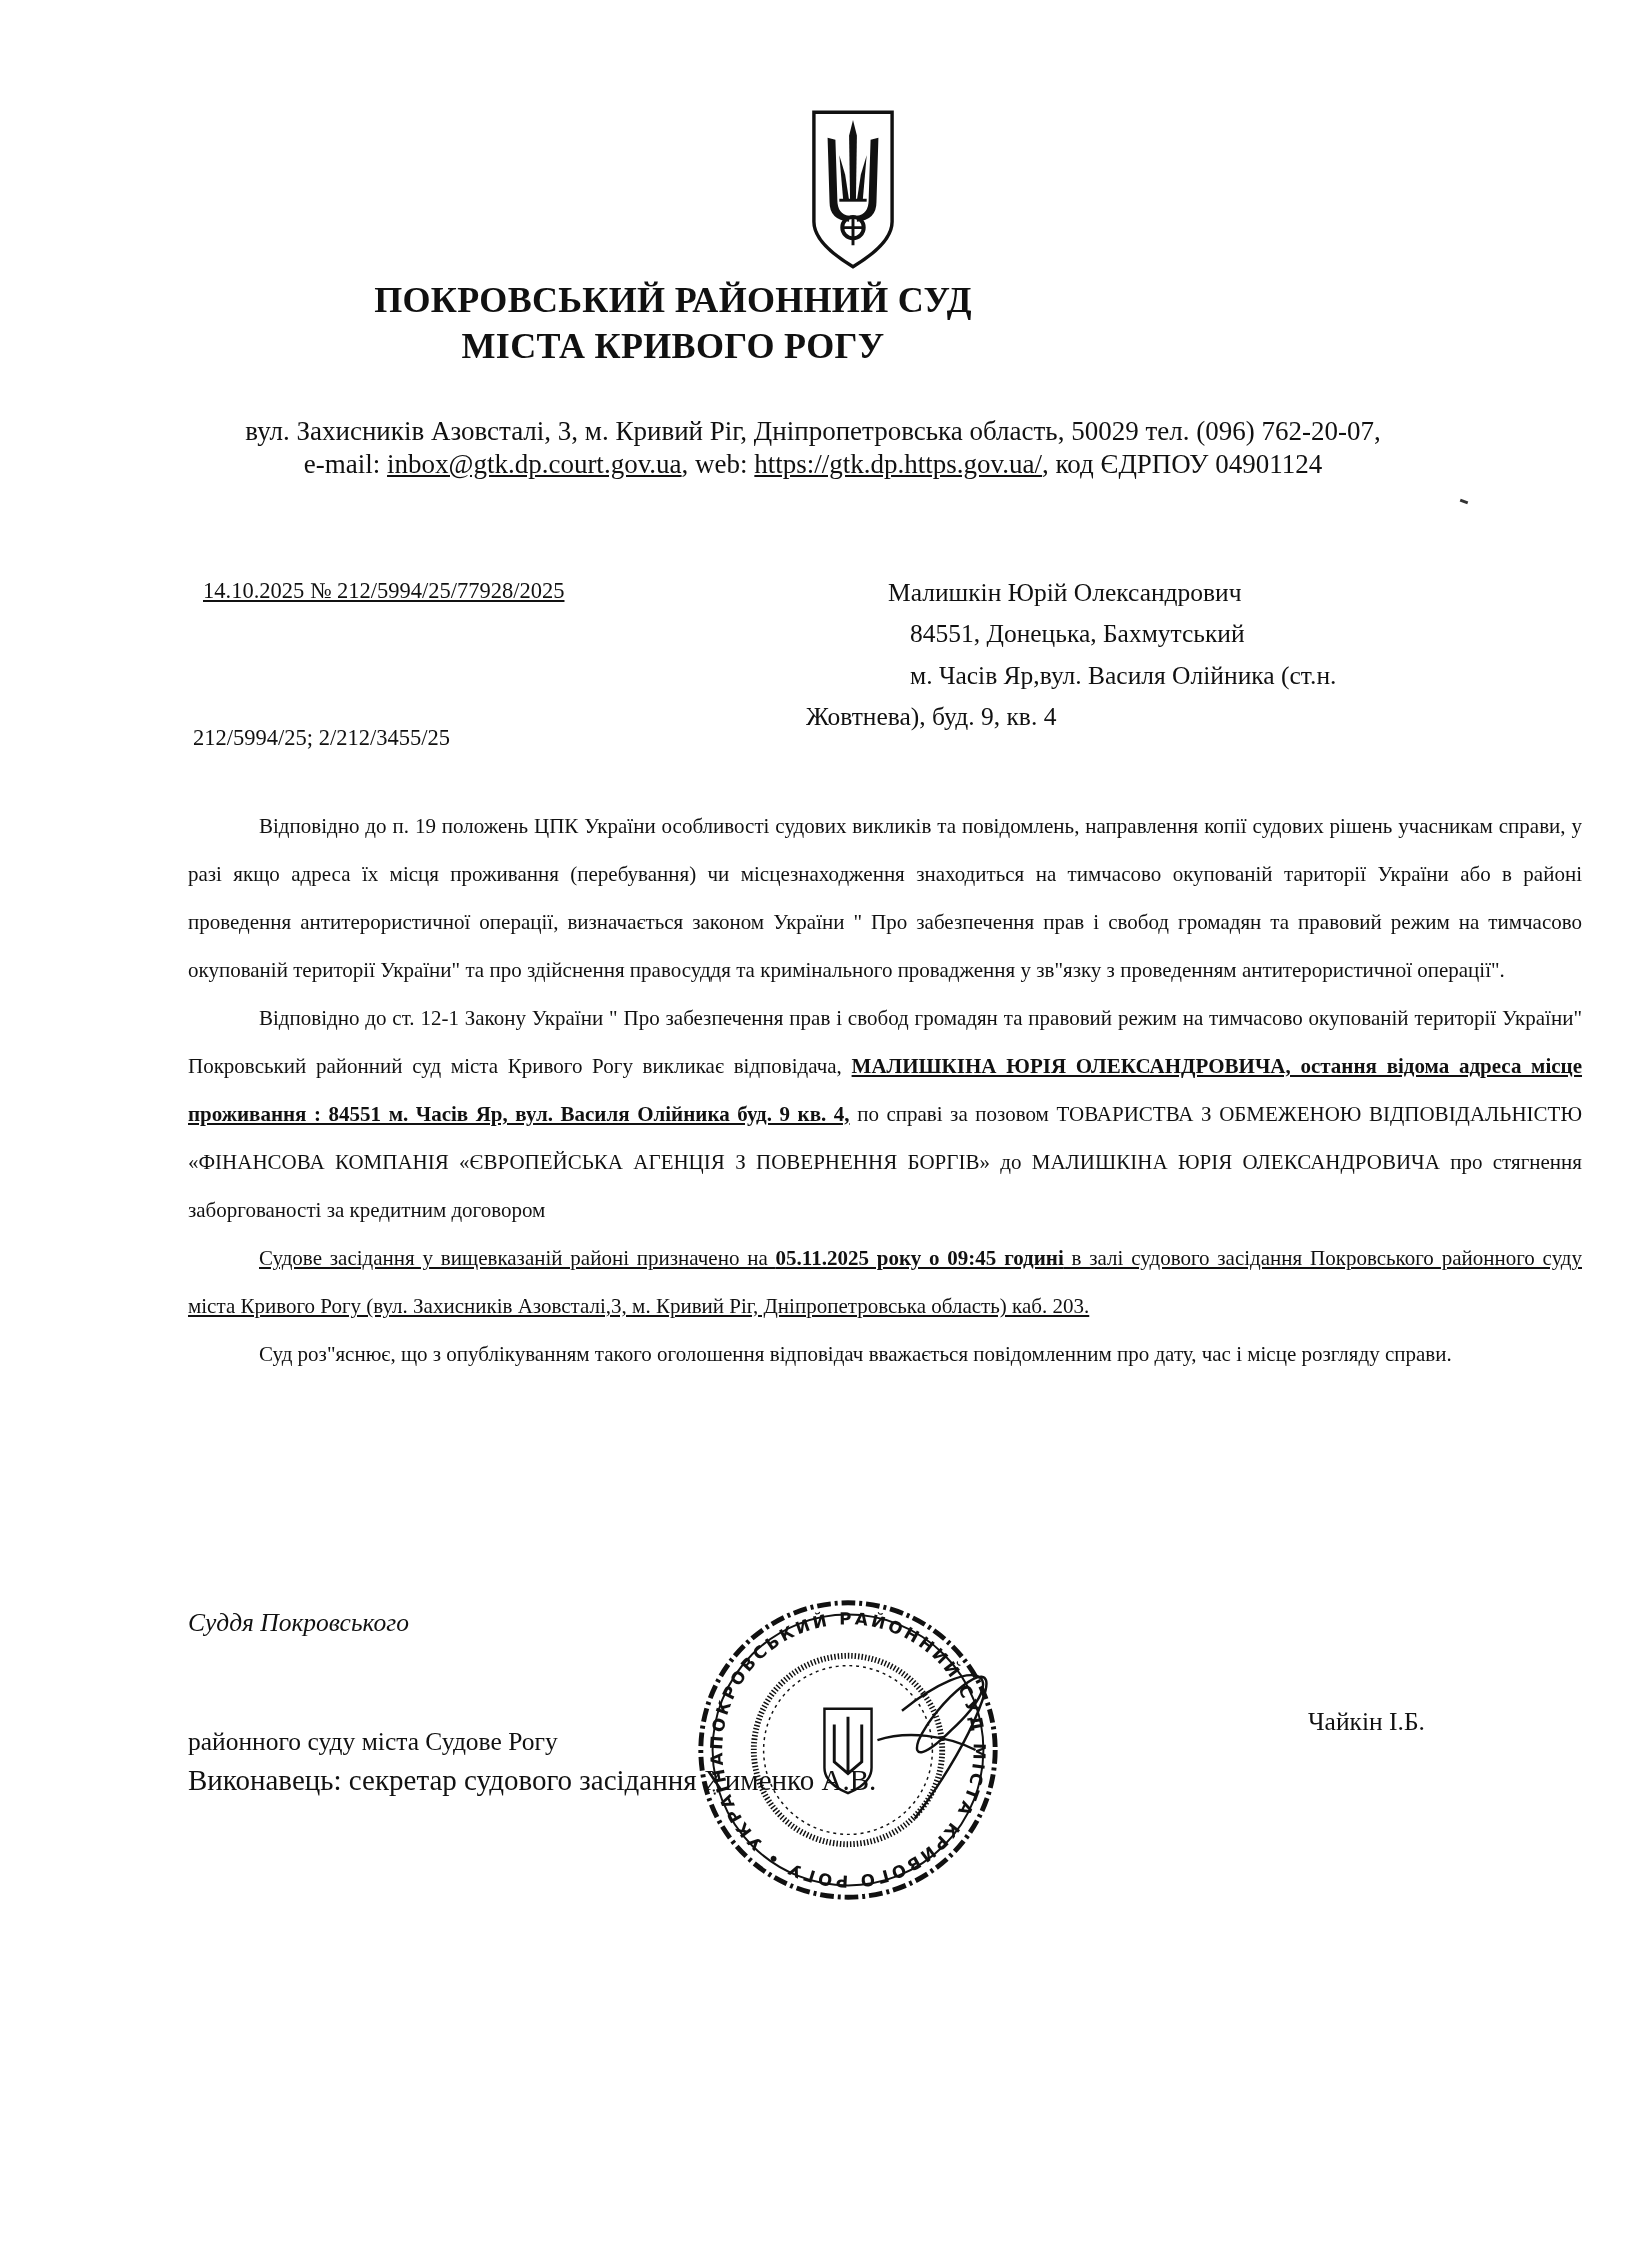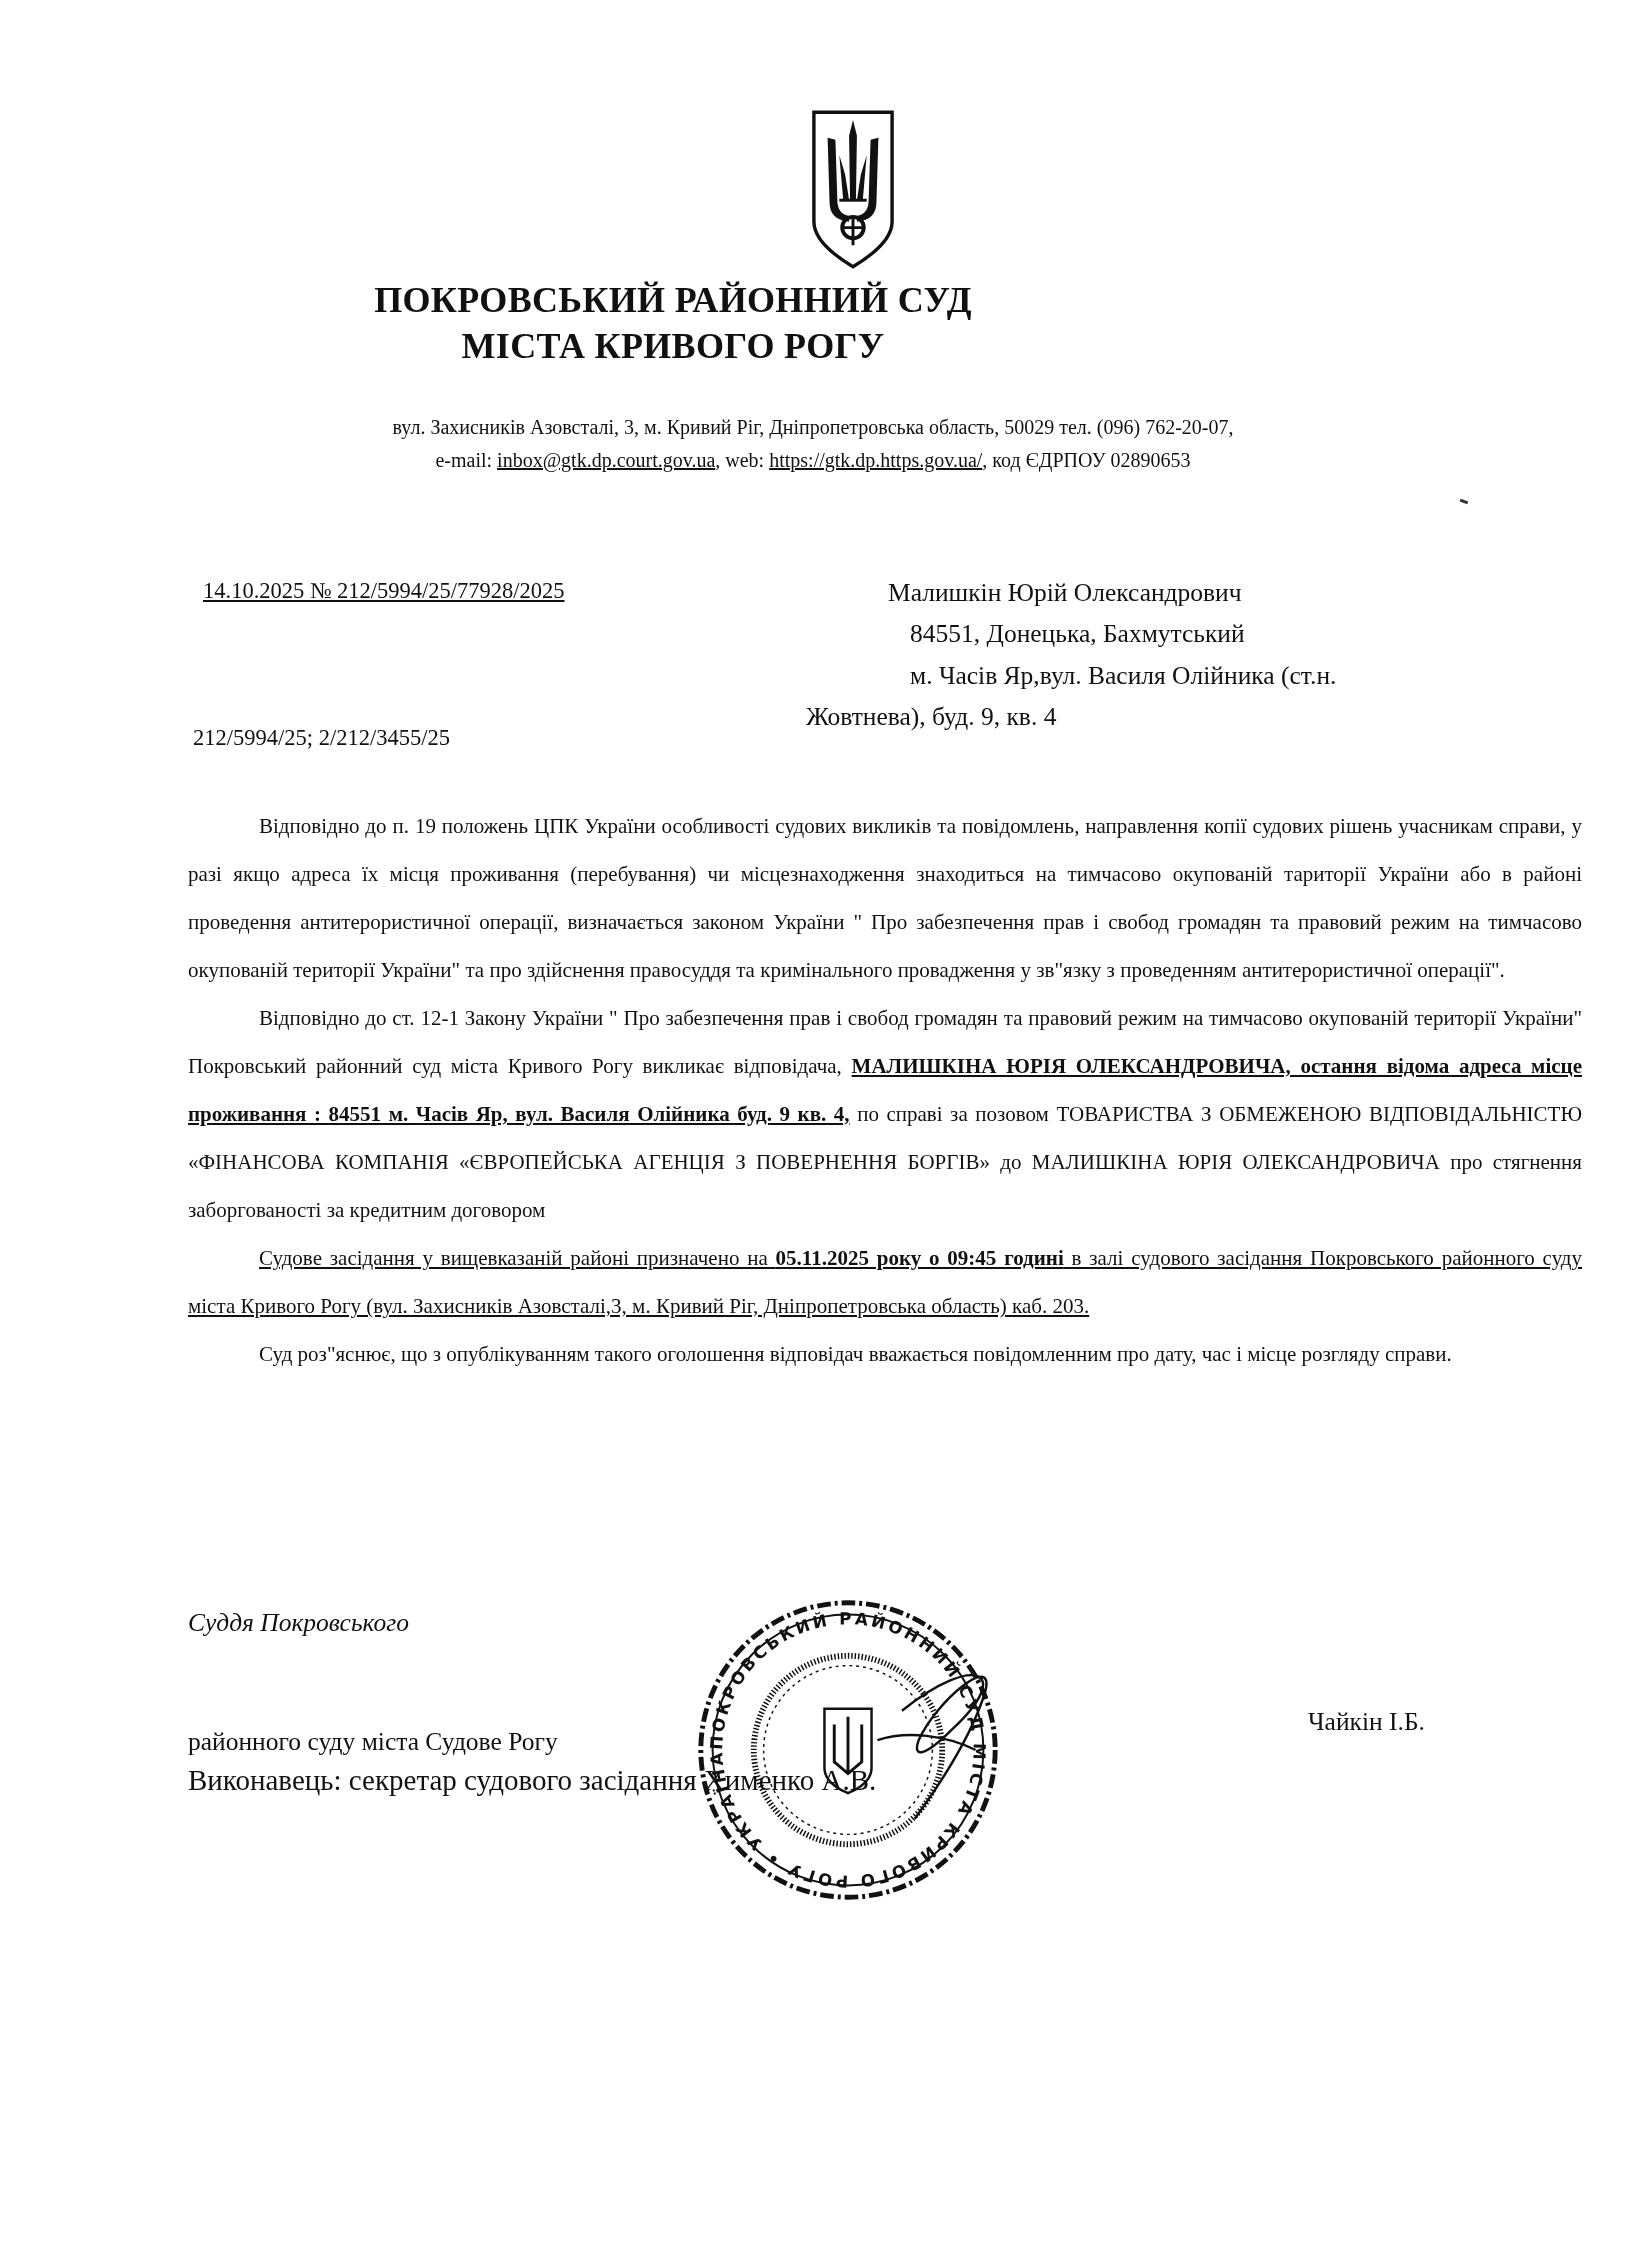--- a/index.html
+++ b/index.html
@@ -1,21 +1,21 @@
 <!DOCTYPE html>
 <html><head>
 <meta charset="utf-8">
 <style>
   html, body { margin:0; padding:0; background:#ffffff; }
   body { width:1626px; height:2264px; position:relative; overflow:hidden;
          font-family:"Liberation Serif", "DejaVu Serif", serif; color:#111; }
   .abs { position:absolute; }
   .emblem { left:810px; top:106px; width:86px; height:165px; }
   .title { left:0; width:1346px; text-align:center; font-weight:bold; font-size:36px; letter-spacing:0.3px; }
-  .addr { left:0; width:1626px; text-align:center; font-size:20px; }
+  .addr { left:0; width:1626px; text-align:center; font-size:27px; }
   .addr u { text-decoration:underline; }
   .ref { font-size:22.5px; }
   .recip { font-size:25.5px; }
   .body-text { left:188px; width:1394px; font-size:21px; line-height:48px; text-align:justify; }
   .body-text p { margin:0; text-indent:71px; }
   .u { text-decoration:underline; }
   .b { font-weight:bold; }
   .sig { font-size:25.5px; }
   .ital { font-size:29px; }
   .stamp { left:691px; top:1593px; width:314px; height:314px; }
@@ -34,21 +34,21 @@
   <circle cx="44" cy="124" r="11" fill="none" stroke="#111" stroke-width="4"></circle>
   <path d="M44 114 L44 142 M34 124 L54 124" stroke="#111" stroke-width="3"></path>
   <path d="M30 96 L58 96" stroke="#111" stroke-width="3"></path>
 </svg>
 
 <div class="abs title" style="top:279px;">ПОКРОВСЬКИЙ РАЙОННИЙ СУД</div>
 <div class="abs title" style="top:325px;">МІСТА КРИВОГО РОГУ</div>
 
 <div class="abs addr" style="top:416px;">вул. Захисників Азовсталі, 3, м. Кривий Ріг,  Дніпропетровська область, 50029 тел. (096) 762-20-07,</div>
 <div class="abs addr" style="top:449px;">
-  <span>e-mail: </span><u>inbox@gtk.dp.court.gov.ua</u><span>,  web: </span><u>https://gtk.dp.https.gov.ua/</u><span>, код ЄДРПОУ 02890653</span>
+  <span>e-mail: </span><u>inbox@gtk.dp.court.gov.ua</u><span>,  web: </span><u>https://gtk.dp.https.gov.ua/</u><span>, код ЄДРПОУ 04901124</span>
 </div>
 <div class="abs tick"></div>
 
 <div class="abs ref u" style="left:188px; top:578px;margin-left:15px;">14.10.2025 № 212/5994/25/77928/2025</div>
 <div class="abs ref" style="left:193px; top:725px;">212/5994/25; 2/212/3455/25</div>
 
 <div class="abs recip" style="left:888px; top:578px;">Малишкін Юрій Олександрович</div>
 <div class="abs recip" style="left:910px; top:619px;">84551,  Донецька,  Бахмутський</div>
 <div class="abs recip" style="left:910px; top:661px;">м. Часів Яр,вул. Василя Олійника (ст.н.</div>
 <div class="abs recip" style="left:806px; top:702px;">Жовтнева), буд. 9, кв. 4</div>

